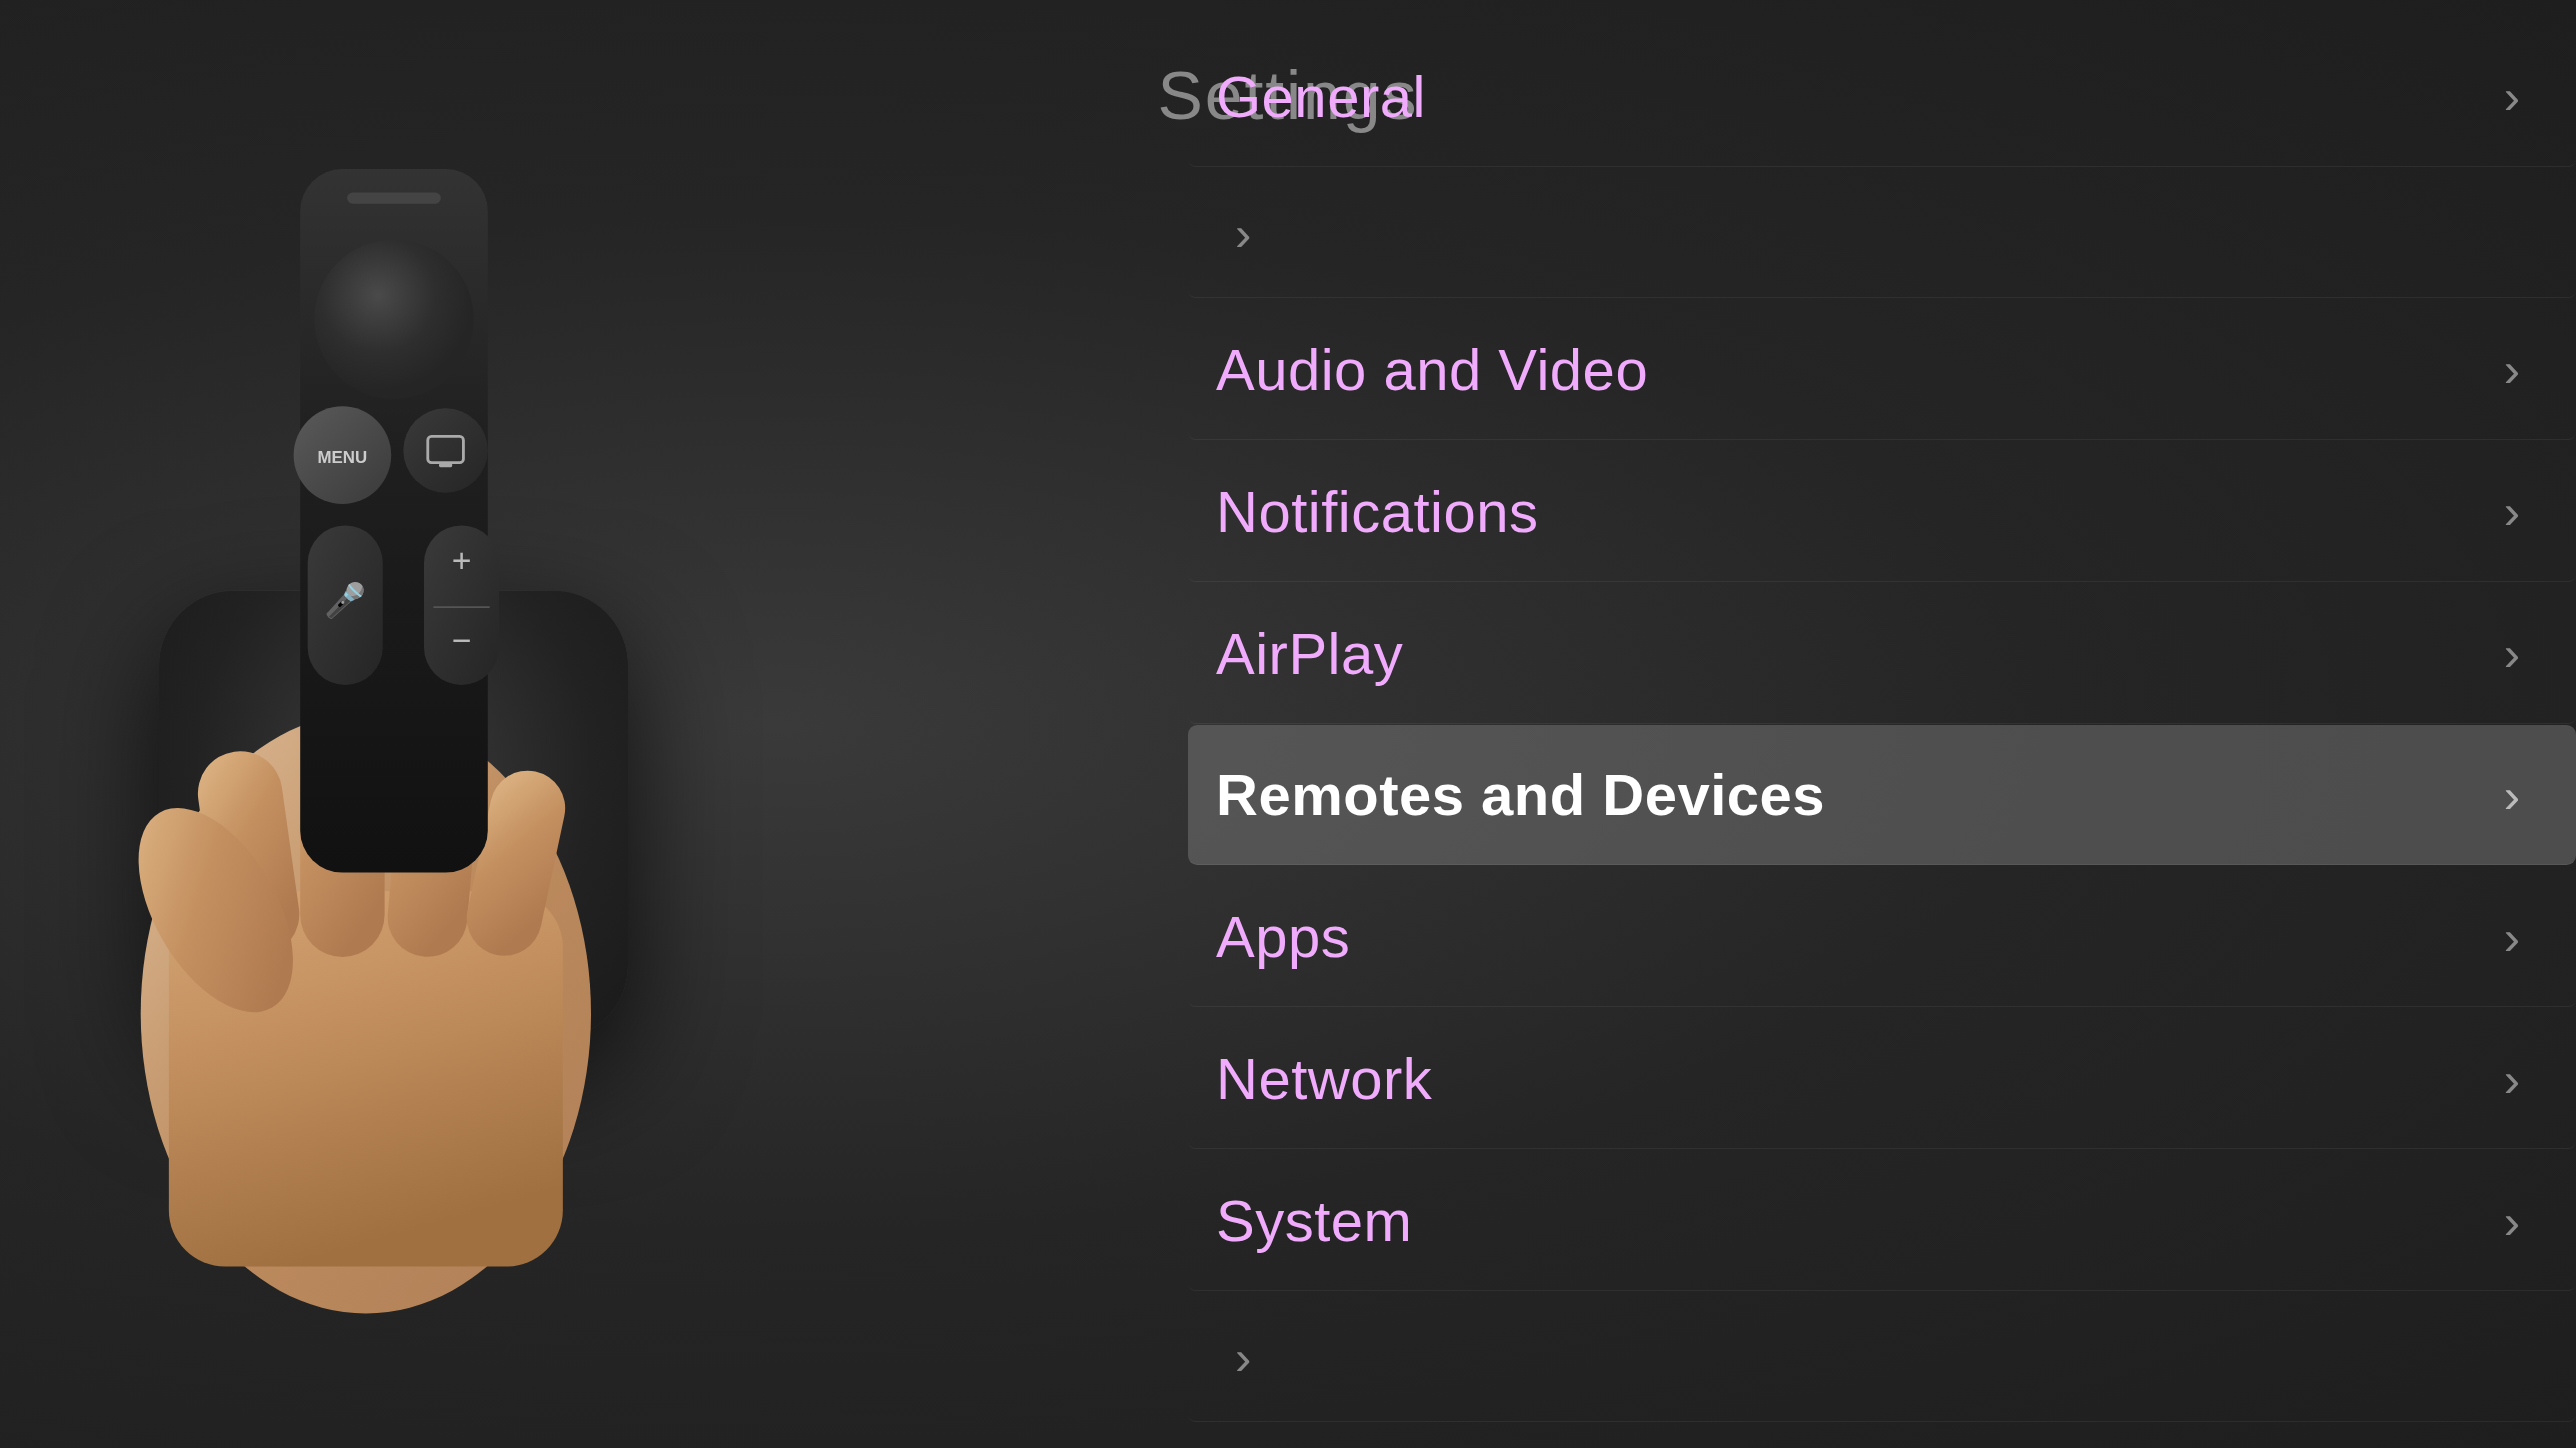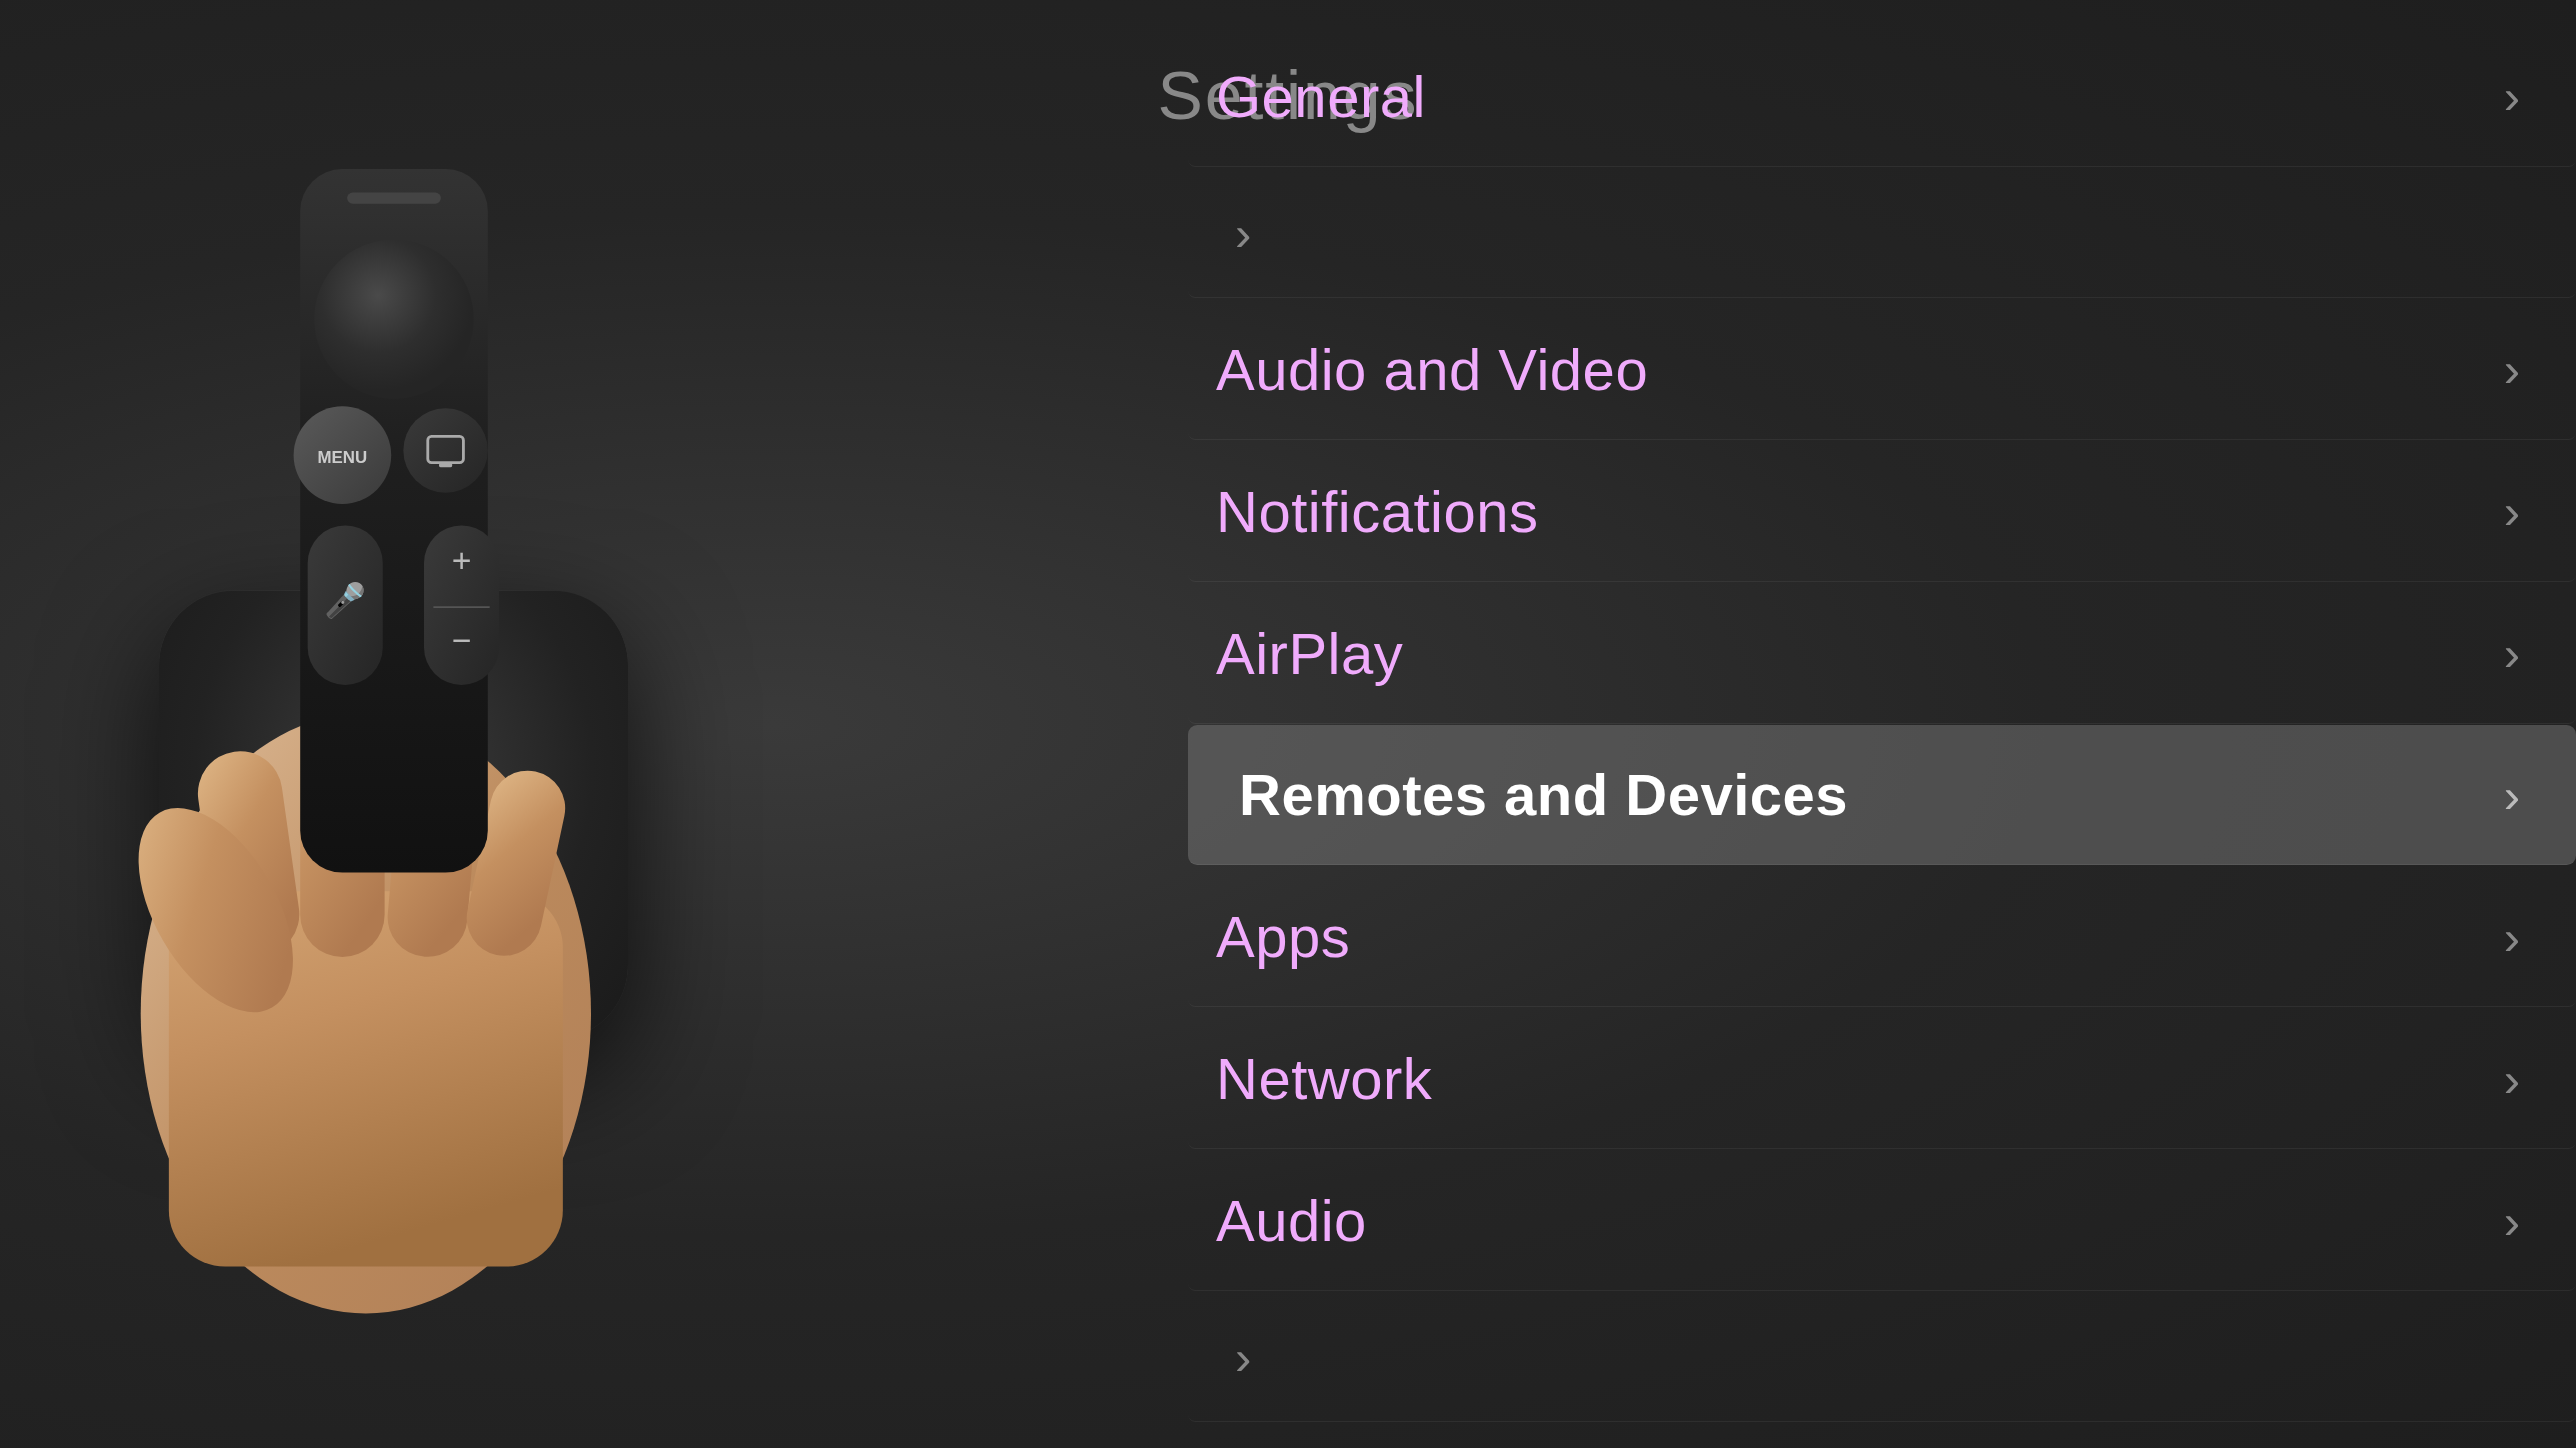--- a/index.html
+++ b/index.html
@@ -96,21 +96,20 @@
     .settings-item-label {
       color: #f0abfc;
       font-size: 58px;
       font-weight: 400;
       letter-spacing: 0.5px;
     }
 
     .settings-item.active .settings-item-label {
       color: #ffffff;
       font-weight: 600;
-      margin-left: 23px;
     }
 
     .chevron {
       color: #888;
       font-size: 49px;
       font-weight: 300;
       margin-left: 19px;
     }
 
     .settings-item.active .chevron {
@@ -241,21 +240,21 @@
       </li>
       <li class="settings-item">
         <span class="settings-item-label">Apps</span>
         <span class="chevron">›</span>
       </li>
       <li class="settings-item">
         <span class="settings-item-label">Network</span>
         <span class="chevron">›</span>
       </li>
       <li class="settings-item">
-        <span class="settings-item-label">Audio</span>
+        <span class="settings-item-label">System</span>
         <span class="chevron">›</span>
       </li>
       <li class="settings-item">
         <span class="chevron">›</span>
       </li>
     </ul>
 </div>
 
 
 </body></html>

